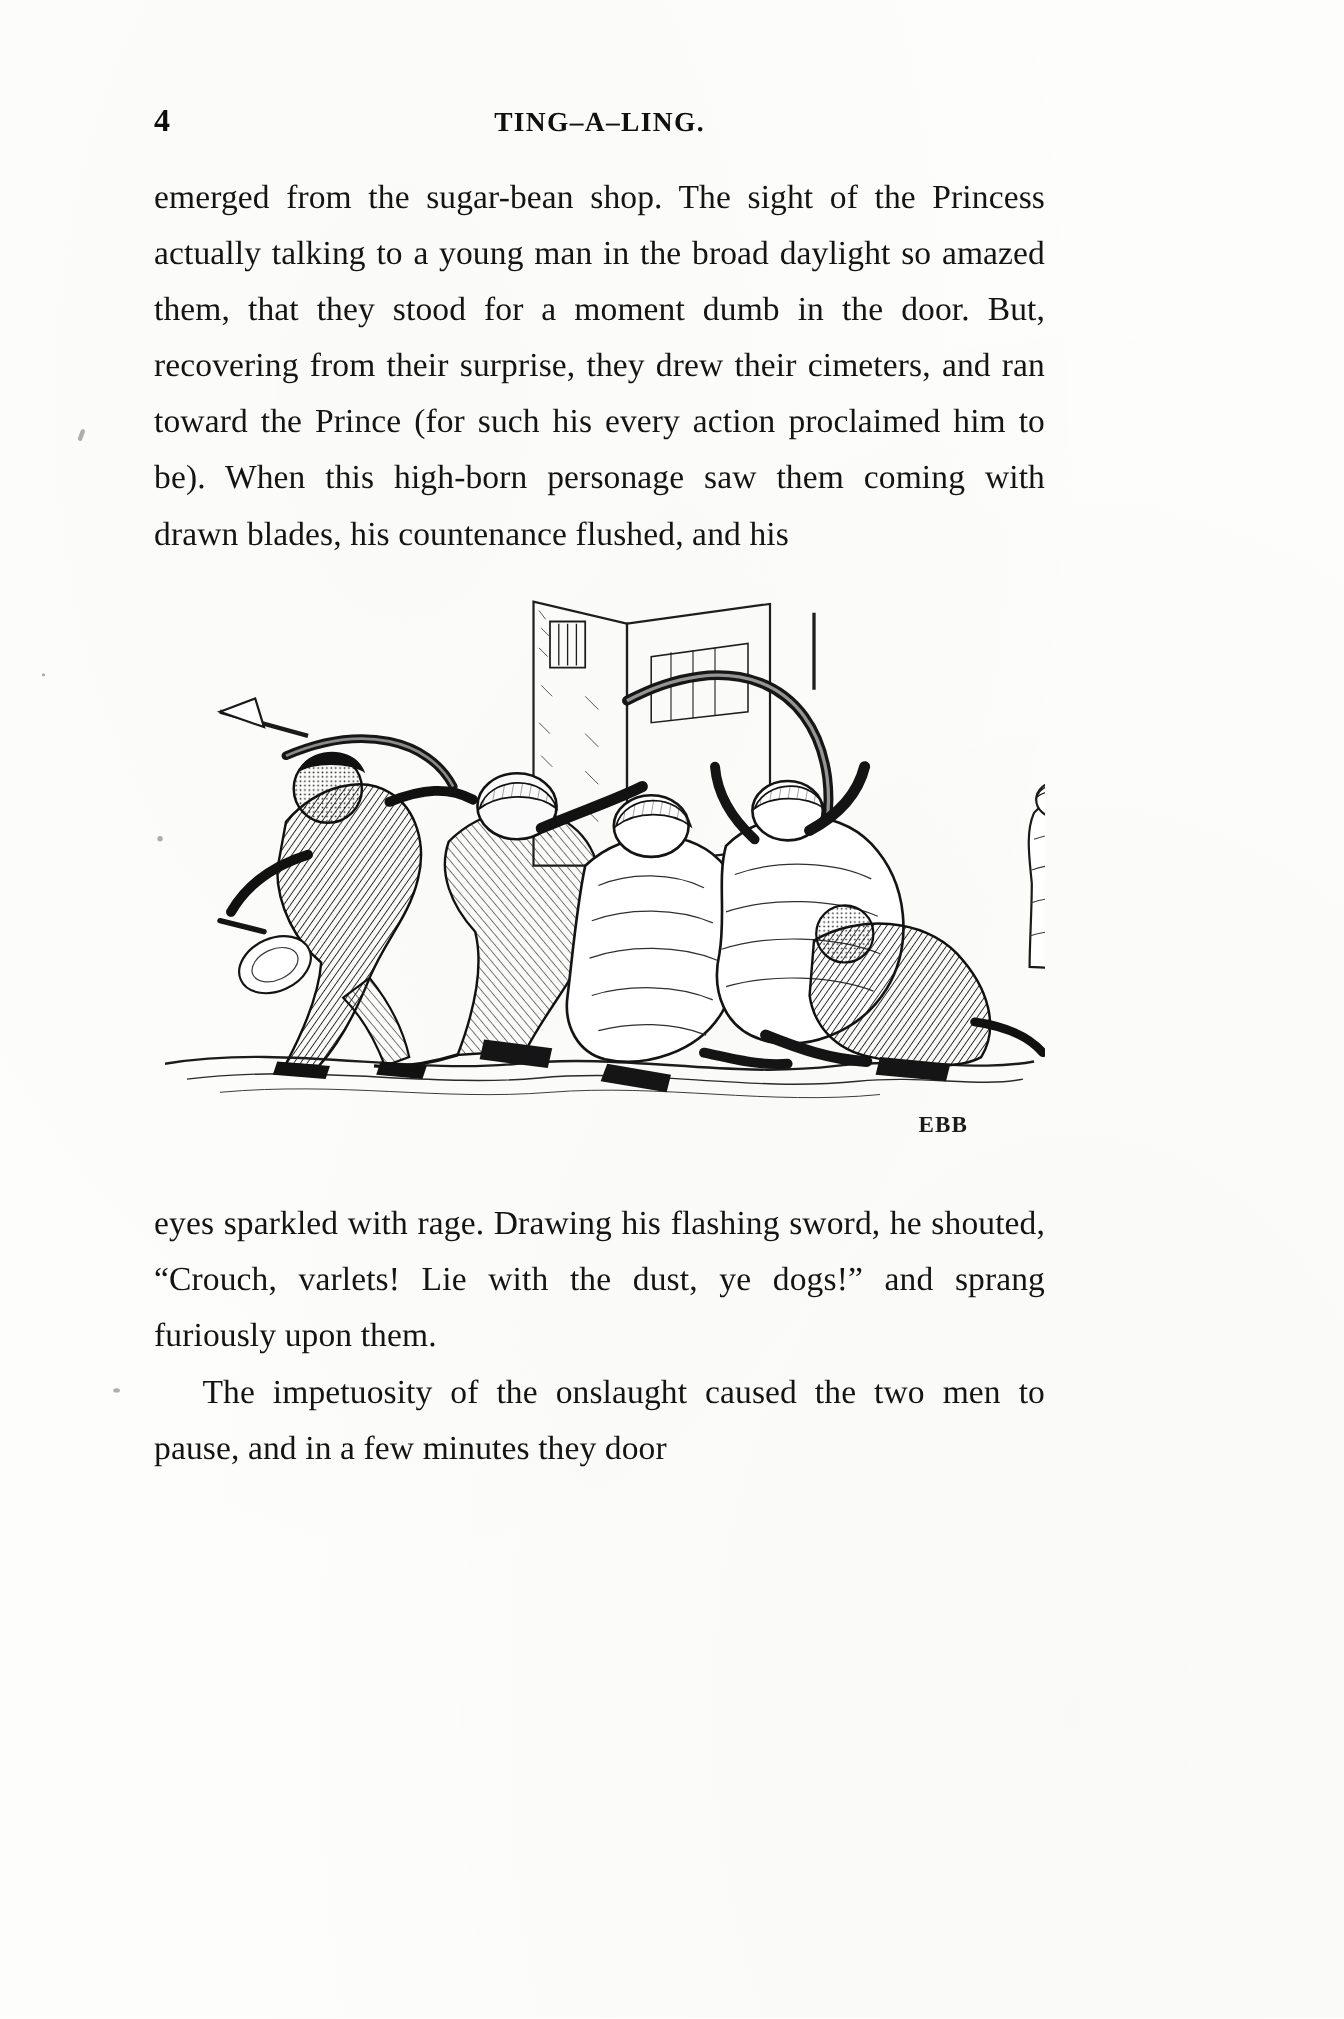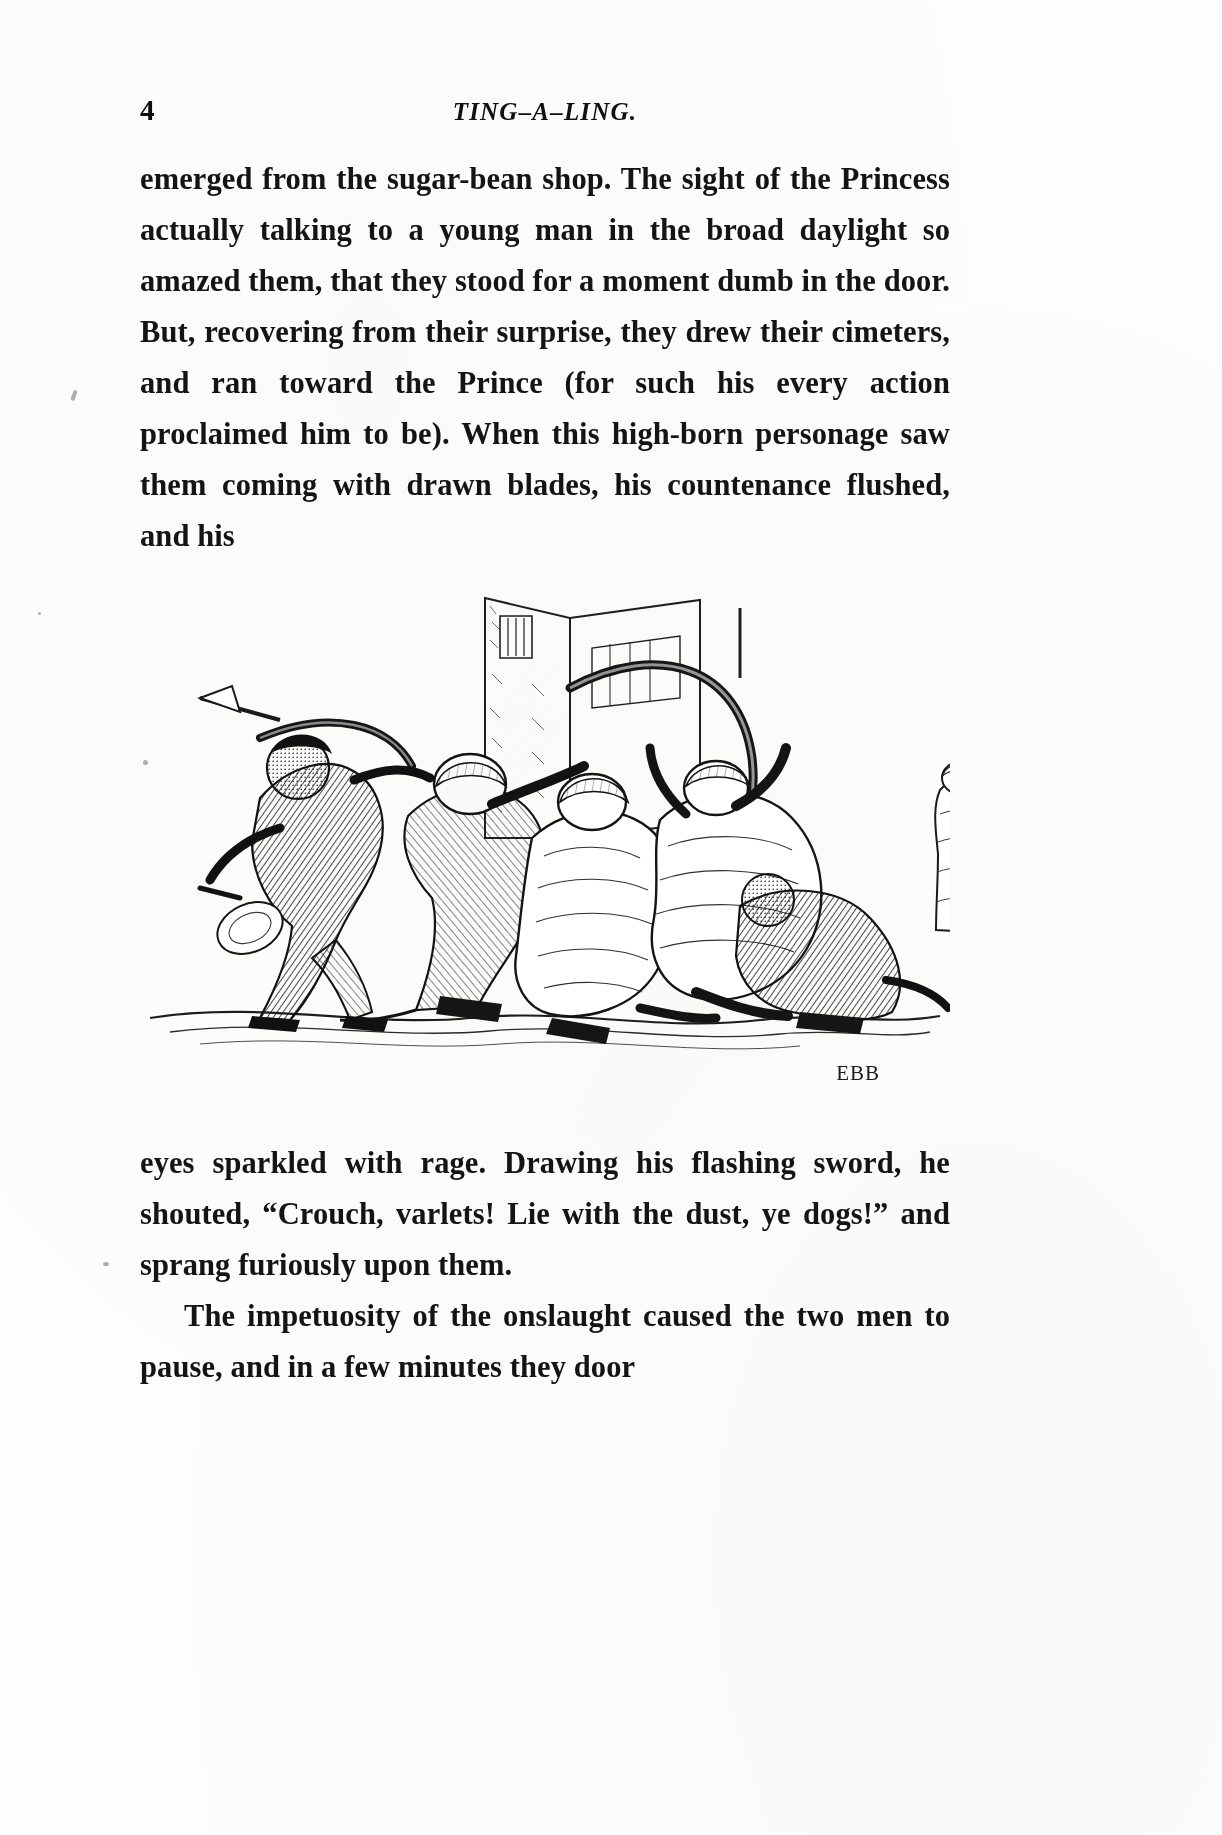--- a/index.html
+++ b/index.html
@@ -58,27 +58,26 @@
     position: absolute;
     left: 0;
     right: 0;
     top: 12px;
     text-align: center;
     font-family: "Liberation Serif", serif;
     font-weight: 700;
     font-size: 25px;
     letter-spacing: 1.2px;
     color: #101010;
-    font-style: italic;
   }
 
   
   .para {
     font-family: "Liberation Serif", serif;
-    font-weight: 700;
+    font-weight: 400;
     font-size: 30.5px;
     line-height: 51px;
     text-align: justify;
     color: #141414;
     letter-spacing: 0.1px;
     margin: 0;
   }
   .para.top {
     margin-top: 14px;
   }
@@ -100,21 +99,21 @@
   .figure svg {
     display: block;
     margin: 0 auto;
   }
   .fig-sig {
     position: absolute;
     right: 70px;
     bottom: 22px;
     font-family: "Liberation Serif", serif;
     font-size: 21px;
-    font-weight: 400;
+    font-weight: 700;
     color: #1a1a1a;
     letter-spacing: 1px;
   }
 
   
   .speck {
     position: absolute;
     background: #6d6d6d;
     border-radius: 50%;
     opacity: 0.55;

